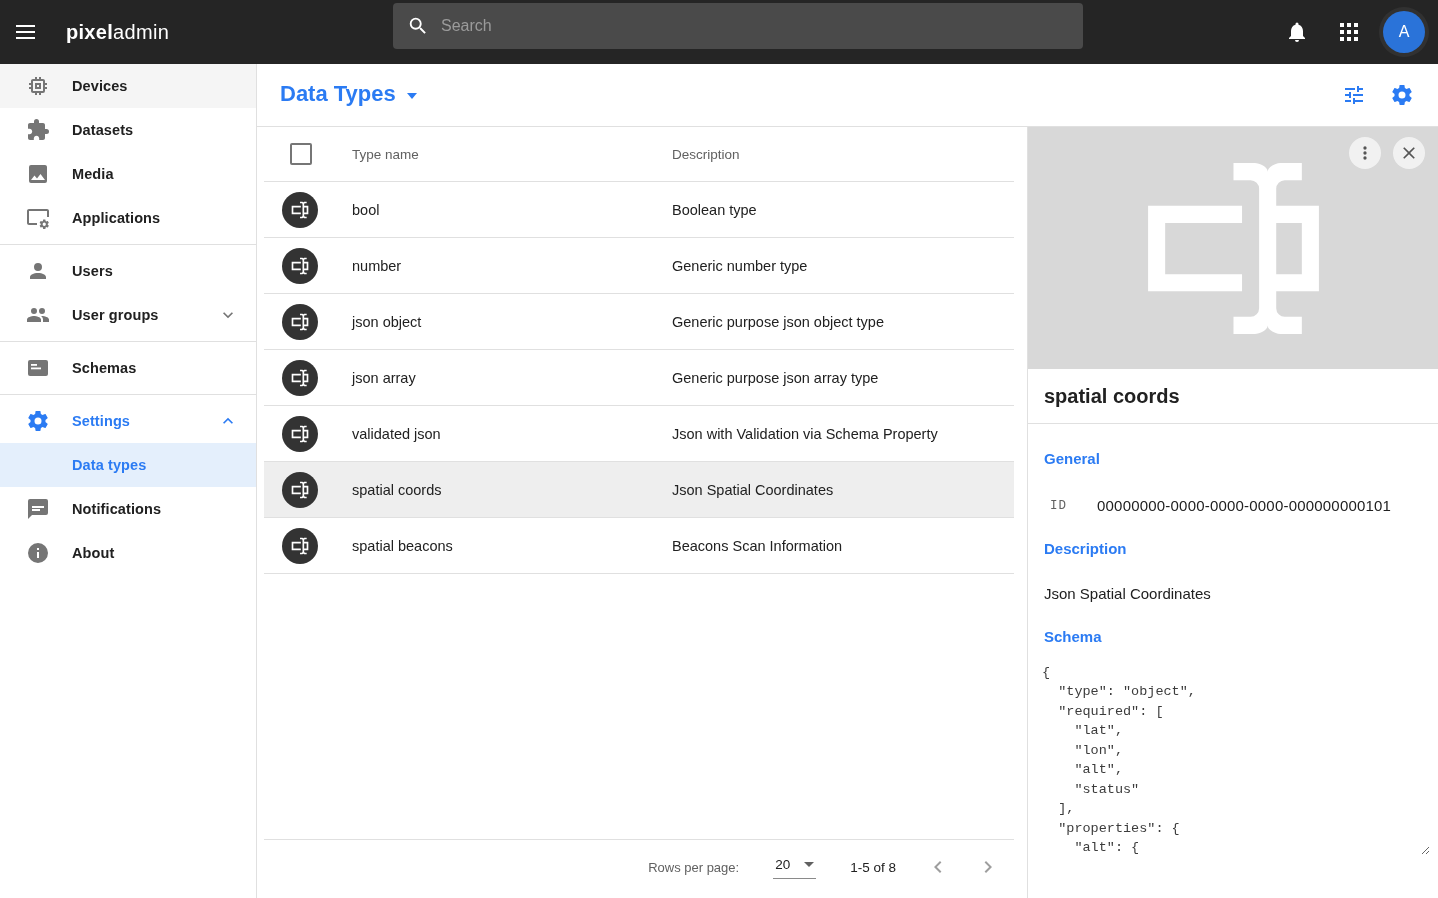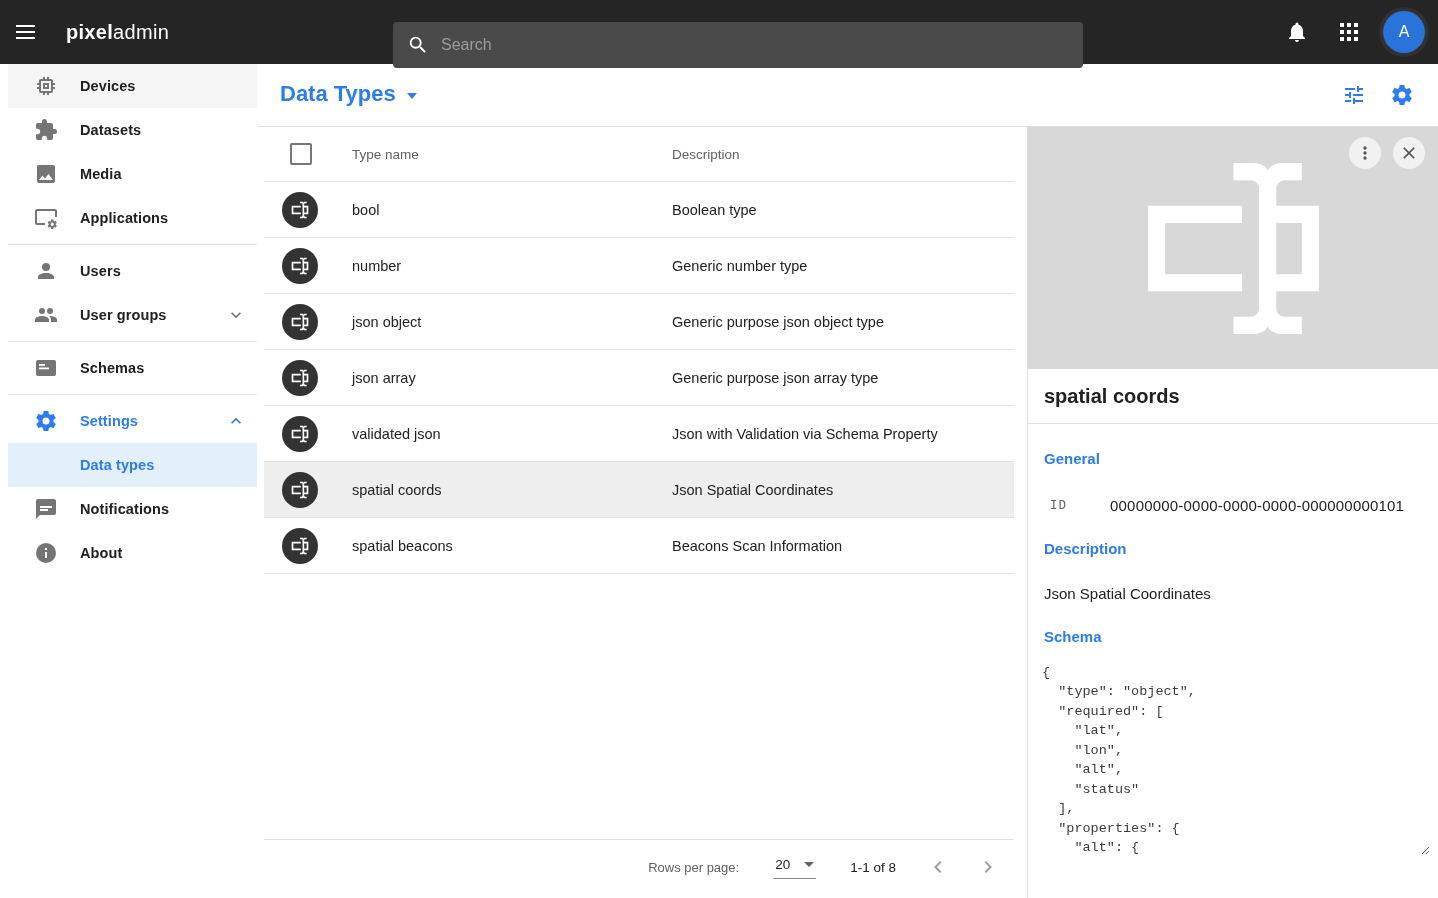--- a/index.html
+++ b/index.html
@@ -15,33 +15,33 @@
     --text-primary:#212121; --text-secondary:#616161;
   }
   svg{display:block;}
   
   .topbar{position:absolute;top:0;left:0;width:1438px;height:64px;background:var(--topbar-bg);display:flex;align-items:center;z-index:10;}
   .hamburger{width:24px;height:24px;margin-left:14px;display:flex;flex-direction:column;justify-content:center;gap:4px;cursor:pointer;}
   .hamburger span{display:block;width:19px;height:2px;background:#fff;margin-left:2px;}
   .logo{margin-left:28px;font-size:20px;color:#fff;letter-spacing:.3px;user-select:none;}
   .logo b{font-weight:700;}
   .logo i{font-style:normal;font-weight:400;}
-  .searchbox{position:absolute;left:393px;top:22px;width:690px;height:46px;background:var(--search-bg);border-radius:4px;display:flex;align-items:center;}
+  .searchbox{position:absolute;left:393px;top:3px;width:690px;height:46px;background:var(--search-bg);border-radius:4px;display:flex;align-items:center;}
   .searchbox .mag{margin-left:14px;}
   .searchbox input{flex:1;height:100%;background:transparent;border:none;outline:none;color:#eee;font-size:16px;margin-left:10px;font-family:"Liberation Sans",sans-serif;}
   .searchbox input::placeholder{color:#9b9b9b;}
   .topbar-right{position:absolute;right:0;top:0;height:64px;display:flex;align-items:center;}
   .iconbtn{width:40px;height:40px;display:flex;align-items:center;justify-content:center;cursor:pointer;}
   .bell{margin-right:12px;}
   .appsgrid{display:grid;grid-template-columns:repeat(3,4px);grid-template-rows:repeat(3,4px);gap:3px;}
   .appsgrid i{background:#fff;display:block;}
   .apps{margin-right:14px;}
   .avatar{width:42px;height:42px;border-radius:50%;background:var(--avatar-bg);color:#fff;font-size:16px;display:flex;align-items:center;justify-content:center;margin-right:13px;cursor:pointer;box-shadow:0 0 0 4px rgba(255,255,255,.06);}
   
-  .sidebar{position:absolute;top:64px;left:8px;width:256px;bottom:0;background:#fff;border-right:1px solid var(--divider);}
+  .sidebar{position:absolute;top:64px;left:0;width:256px;bottom:0;background:#fff;border-right:1px solid var(--divider);}
   .side-item{height:44px;display:flex;align-items:center;cursor:pointer;position:relative;}
   .side-item .sicon{width:24px;margin-left:26px;color:var(--icon-gray);}
   .side-item .slabel{margin-left:22px;font-size:14.5px;font-weight:600;color:var(--text-primary);letter-spacing:.1px;}
   .side-item .chev{position:absolute;right:18px;color:var(--icon-gray);}
   .side-item.hovered{background:#f5f5f5;}
   .side-item.accent .sicon,.side-item.accent .slabel,.side-item.accent .chev{color:var(--accent);}
   .side-item.sub{padding-left:0;}
   .side-item.sub .slabel{margin-left:72px;}
   .side-item.active{background:var(--selected-item-bg);}
   .side-item.active .slabel{color:var(--accent);}
@@ -74,21 +74,21 @@
   .pag-btn{margin-left:30px;color:#9e9e9e;cursor:pointer;width:24px;height:24px;}
   .pag-btn.next{margin-left:26px;}
   
   .detail-panel{position:absolute;top:63px;right:0;width:410px;bottom:0;background:#fff;border-left:1px solid var(--divider);}
   .banner{height:242px;background:var(--banner-bg);position:relative;display:flex;align-items:center;justify-content:center;}
   .banner .bigicon{color:#fff;}
   .banner-actions{position:absolute;top:10px;right:13px;display:flex;gap:12px;}
   .circle-btn{width:32px;height:32px;border-radius:50%;background:rgba(255,255,255,.65);display:flex;align-items:center;justify-content:center;color:#555;cursor:pointer;}
   .panel-title{font-size:20px;font-weight:600;color:var(--text-primary);padding:16px 16px 15px 16px;border-bottom:1px solid var(--divider);}
   .section-label{font-size:15px;font-weight:700;color:var(--accent);margin:26px 0 0 16px;}
-  .id-row{display:flex;align-items:center;margin:30px 0 0 22px;gap:13px;}
+  .id-row{display:flex;align-items:center;margin:30px 0 0 22px;}
   .id-key{font-family:"Liberation Mono",monospace;font-size:12.5px;color:var(--text-secondary);letter-spacing:1px;}
   .id-val{font-size:15px;color:var(--text-primary);margin-left:30px;letter-spacing:.2px;}
   .desc-val{font-size:15px;color:var(--text-primary);margin:28px 0 0 16px;}
   .schema-code{display:block;margin:18px 0 0 14px;width:388px;height:192px;border:none;outline:none;resize:both;background:transparent;font-family:"Liberation Mono",monospace;font-size:13.5px;line-height:1.44;color:#3c3c3c;overflow:hidden;padding:0;}
 </style>
 </head>
 <body>
 
 <div class="topbar">
   <div class="hamburger">
@@ -324,21 +324,21 @@
       <span class="cell-name">spatial beacons</span>
       <span class="cell-desc">Beacons Scan Information</span>
     </div>
 
     <div class="pagination">
       <span class="rpp-label">Rows per page:</span>
       <div class="rpp-select">
         <span class="val">20</span>
         <span class="caret"></span>
       </div>
-      <span class="range">1-1 of 8</span>
+      <span class="range">1-5 of 8</span>
       <span class="pag-btn prev">
           <svg width="24" height="24" viewBox="0 0 24 24" fill="currentColor">
             <path d="M15.41,16.58L10.83,12L15.41,7.41L14,6L8,12L14,18L15.41,16.58Z"></path>
           </svg>
         </span>
       <span class="pag-btn next">
           <svg width="24" height="24" viewBox="0 0 24 24" fill="currentColor">
             <path d="M8.59,16.58L13.17,12L8.59,7.41L10,6L16,12L10,18L8.59,16.58Z"></path>
           </svg>
         </span>

